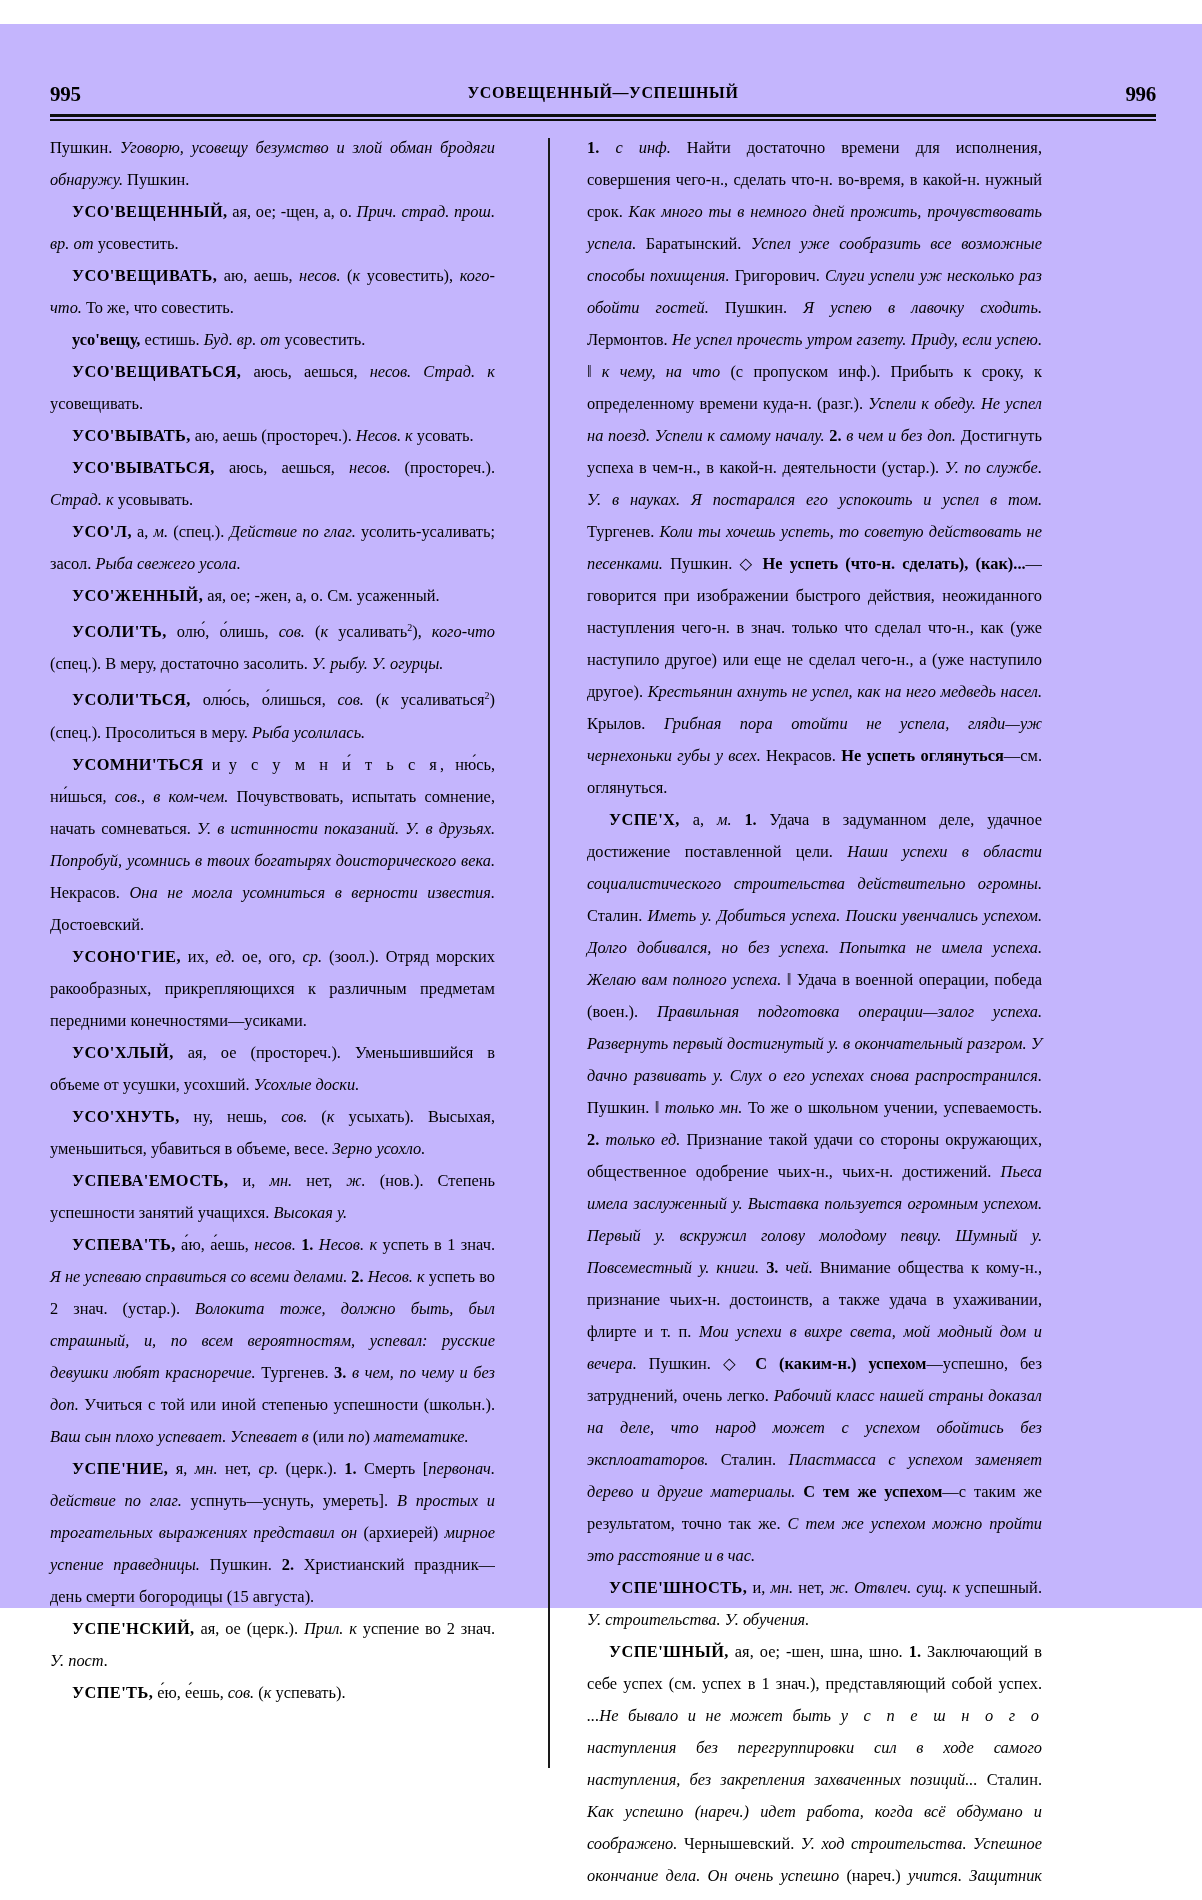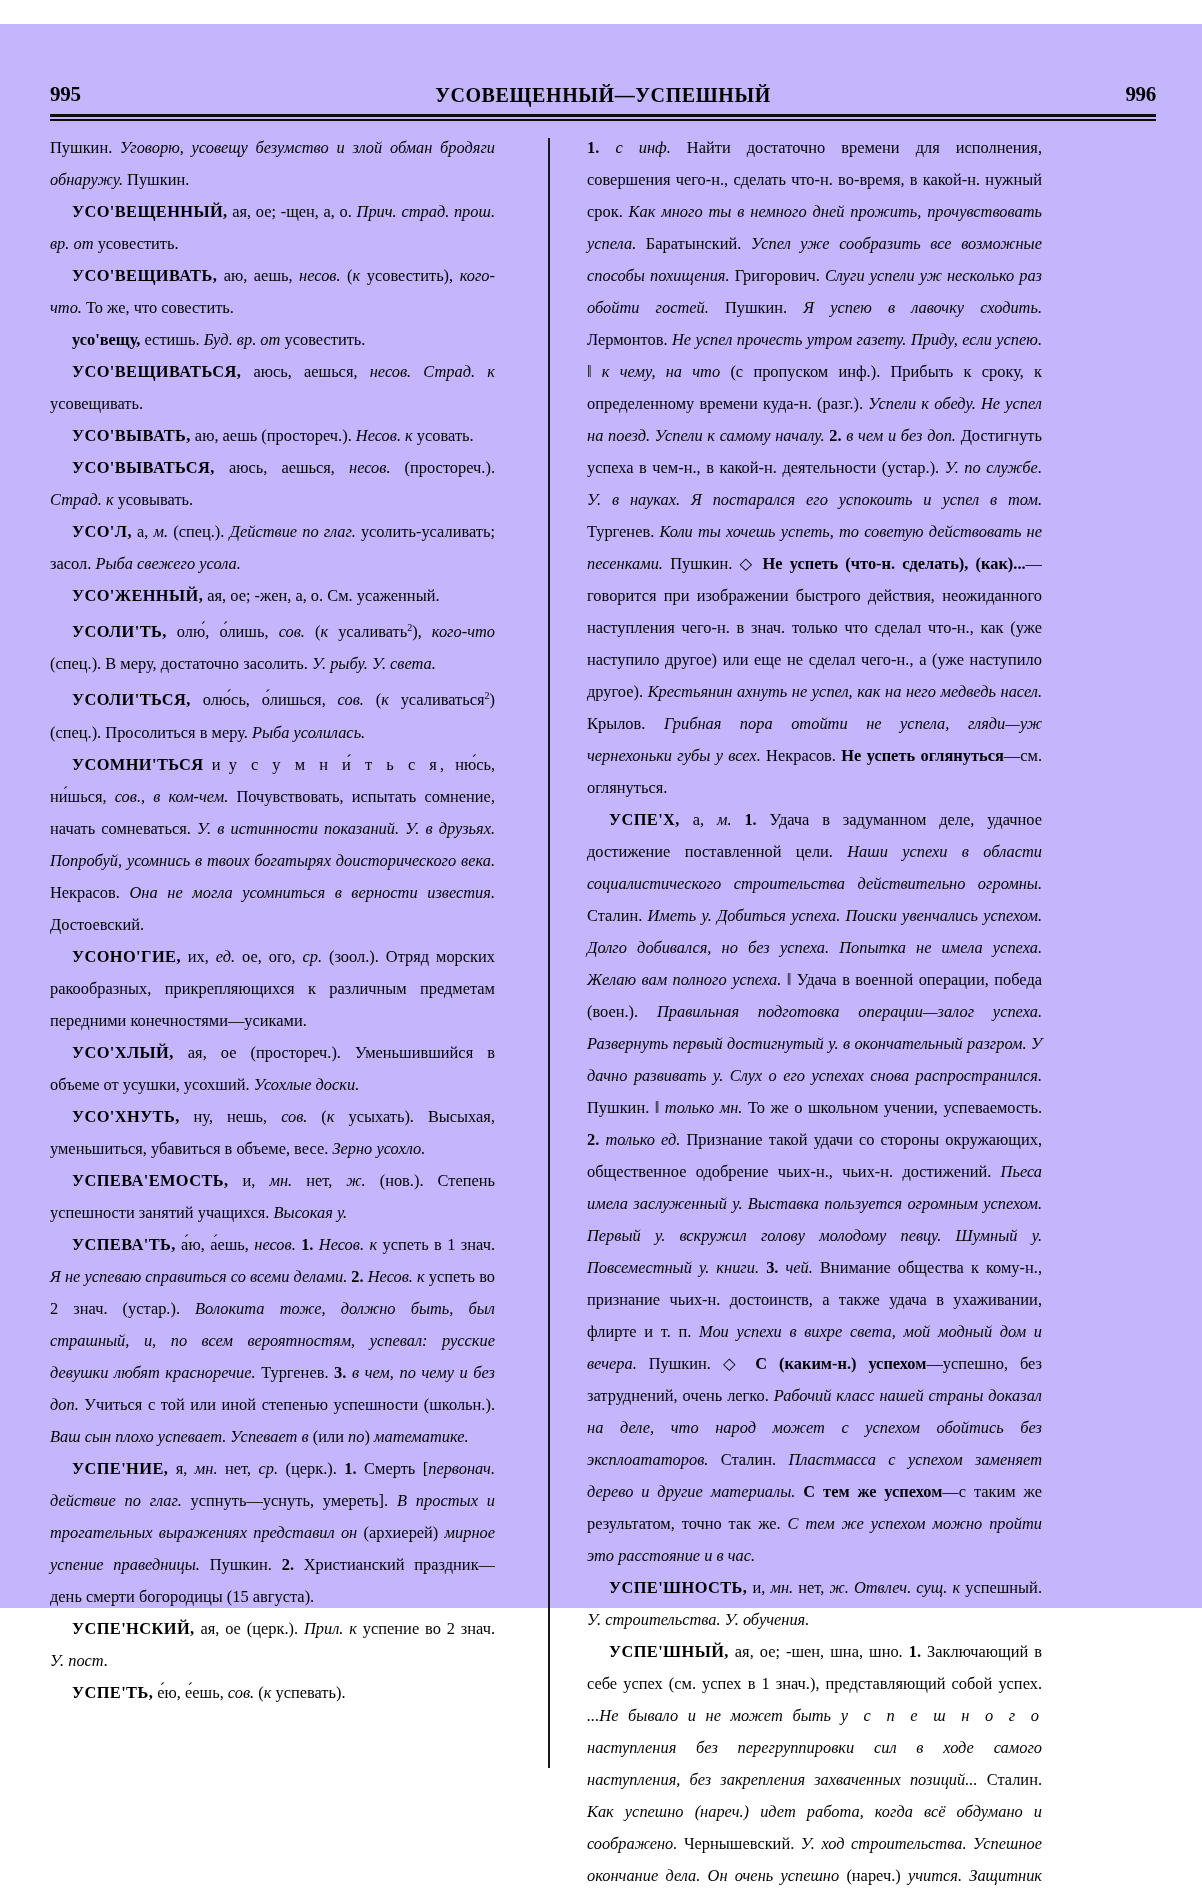--- a/index.html
+++ b/index.html
@@ -39,21 +39,21 @@
     letter-spacing: -0.3px;
     font-family: "Liberation Serif", serif;
   }
   .folio-left  { left: 0; }
   .folio-right { right: 0; }
   .running-title {
     position: absolute;
     left: 0; right: 0; top: 2px;
     text-align: center;
     font-weight: bold;
-    font-size: 20px;
+    font-size: 16px;
     letter-spacing: 0.6px;
   }
   .rule-wrap {
     position: absolute;
     left: 50px;
     top: 90px;
     width: 1106px;
   }
   .rule-thick { height: 3px; background: #0d0d0d; }
   .rule-gap   { height: 2px; background: transparent; }
@@ -129,21 +129,21 @@
     <div class="col col-left" id="col-left">
         <p class="cont">Пушкин. <i>Уговорю, усовещу безумство и злой обман бродяги обнаружу.</i> Пушкин.</p>
         <p class="entry"><b class="hw">УСО'ВЕЩЕННЫЙ,</b> ая, ое; -щен, а, о. <i>Прич. страд. прош. вр. от</i> усовестить.</p>
         <p class="entry"><b class="hw">УСО'ВЕЩИВАТЬ,</b> аю, аешь, <i>несов.</i> (<i>к</i> усовестить), <i>кого-что.</i> То же, что совестить.</p>
         <p class="entry"><b class="hw-small">усо'вещу,</b> естишь. <i>Буд. вр. от</i> усовестить.</p>
         <p class="entry"><b class="hw">УСО'ВЕЩИВАТЬСЯ,</b> аюсь, аешься, <i>несов. Страд. к</i> усовещивать.</p>
         <p class="entry"><b class="hw">УСО'ВЫВАТЬ,</b> аю, аешь (простореч.). <i>Несов. к</i> усовать.</p>
         <p class="entry"><b class="hw">УСО'ВЫВАТЬСЯ,</b> аюсь, аешься, <i>несов.</i> (простореч.). <i>Страд. к</i> усовывать.</p>
         <p class="entry"><b class="hw">УСО'Л,</b> а, <i>м.</i> (спец.). <i>Действие по глаг.</i> усолить-усаливать; засол. <i>Рыба свежего усола.</i></p>
         <p class="entry"><b class="hw">УСО'ЖЕННЫЙ,</b> ая, ое; -жен, а, о. См. усаженный.</p>
-        <p class="entry"><b class="hw">УСОЛИ'ТЬ,</b> олю́, о́лишь, <i>сов.</i> (<i>к</i> усаливать<sup class="ref">2</sup>), <i>кого-что</i> (спец.). В меру, достаточно засолить. <i>У. рыбу. У. света.</i></p>
+        <p class="entry"><b class="hw">УСОЛИ'ТЬ,</b> олю́, о́лишь, <i>сов.</i> (<i>к</i> усаливать<sup class="ref">2</sup>), <i>кого-что</i> (спец.). В меру, достаточно засолить. <i>У. рыбу. У. огурцы.</i></p>
         <p class="entry"><b class="hw">УСОЛИ'ТЬСЯ,</b> олю́сь, о́лишься, <i>сов.</i> (<i>к</i> усаливаться<sup class="ref">2</sup>) (спец.). Просолиться в меру. <i>Рыба усолилась.</i></p>
         <p class="entry"><b class="hw">УСОМНИ'ТЬСЯ</b> и <span class="spaced">у с у м н и́ т ь с я,</span> ню́сь, ни́шься, <i>сов., в ком-чем.</i> Почувствовать, испытать сомнение, начать сомневаться. <i>У. в истинности показаний. У. в друзьях. Попробуй, усомнись в твоих богатырях доисторического века.</i> Некрасов. <i>Она не могла усомниться в верности известия.</i> Достоевский.</p>
         <p class="entry"><b class="hw">УСОНО'ГИЕ,</b> их, <i>ед.</i> ое, ого, <i>ср.</i> (зоол.). Отряд морских ракообразных, прикрепляющихся к различным предметам передними конечностями—усиками.</p>
         <p class="entry"><b class="hw">УСО'ХЛЫЙ,</b> ая, ое (простореч.). Уменьшившийся в объеме от усушки, усохший. <i>Усохлые доски.</i></p>
         <p class="entry"><b class="hw">УСО'ХНУТЬ,</b> ну, нешь, <i>сов.</i> (<i>к</i> усыхать). Высыхая, уменьшиться, убавиться в объеме, весе. <i>Зерно усохло.</i></p>
         <p class="entry"><b class="hw">УСПЕВА'ЕМОСТЬ,</b> и, <i>мн.</i> нет, <i>ж.</i> (нов.). Степень успешности занятий учащихся. <i>Высокая у.</i></p>
         <p class="entry"><b class="hw">УСПЕВА'ТЬ,</b> а́ю, а́ешь, <i>несов.</i> <b>1.</b> <i>Несов. к</i> успеть в 1 знач. <i>Я не успеваю справиться со всеми делами.</i> <b>2.</b> <i>Несов. к</i> успеть во 2 знач. (устар.). <i>Волокита тоже, должно быть, был страшный, и, по всем вероятностям, успевал: русские девушки любят красноречие.</i> Тургенев. <b>3.</b> <i>в чем, по чему и без доп.</i> Учиться с той или иной степенью успешности (школьн.). <i>Ваш сын плохо успевает. Успевает в</i> (или <i>по</i>) <i>математике.</i></p>
         <p class="entry"><b class="hw">УСПЕ'НИЕ,</b> я, <i>мн.</i> нет, <i>ср.</i> (церк.). <b>1.</b> Смерть [<i>первонач. действие по глаг.</i> успнуть—уснуть, умереть]. <i>В простых и трогательных выражениях представил он</i> (архиерей) <i>мирное успение праведницы.</i> Пушкин. <b>2.</b> Христианский праздник—день смерти богородицы (15 августа).</p>
         <p class="entry"><b class="hw">УСПЕ'НСКИЙ,</b> ая, ое (церк.). <i>Прил. к</i> успение во 2 знач. <i>У. пост.</i></p>
         <p class="entry"><b class="hw">УСПЕ'ТЬ,</b> е́ю, е́ешь, <i>сов.</i> (<i>к</i> успевать).</p>

